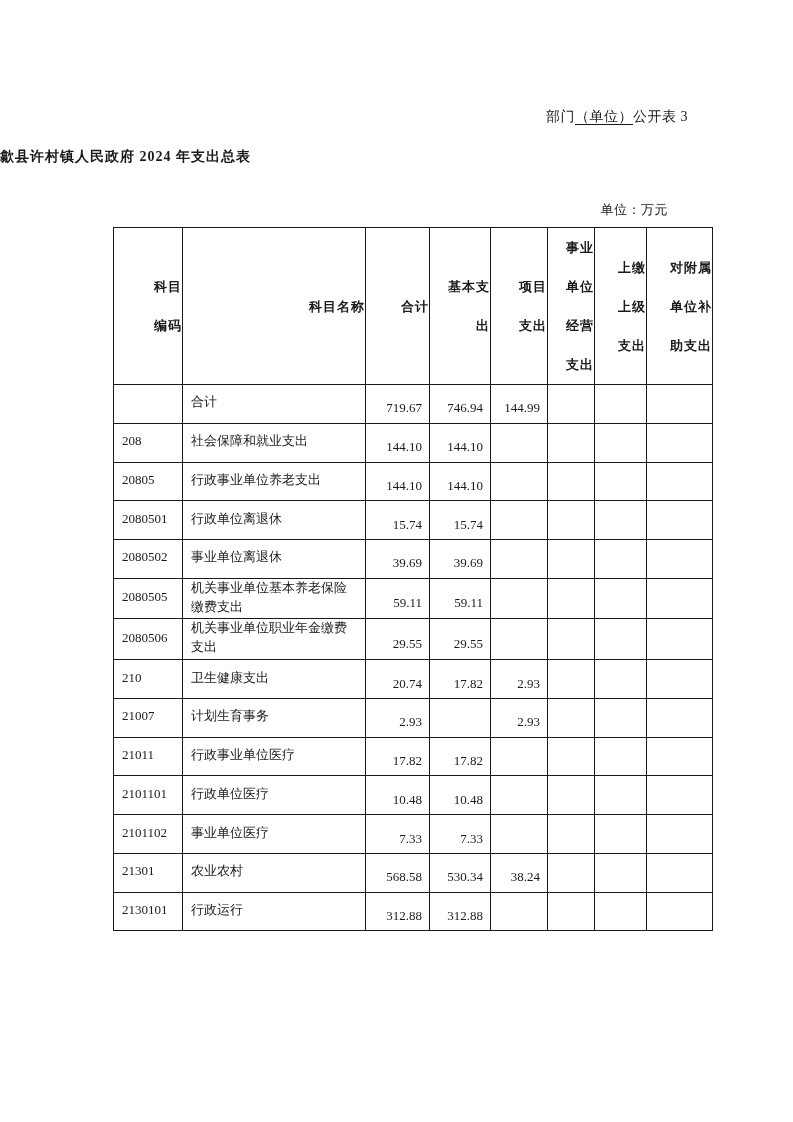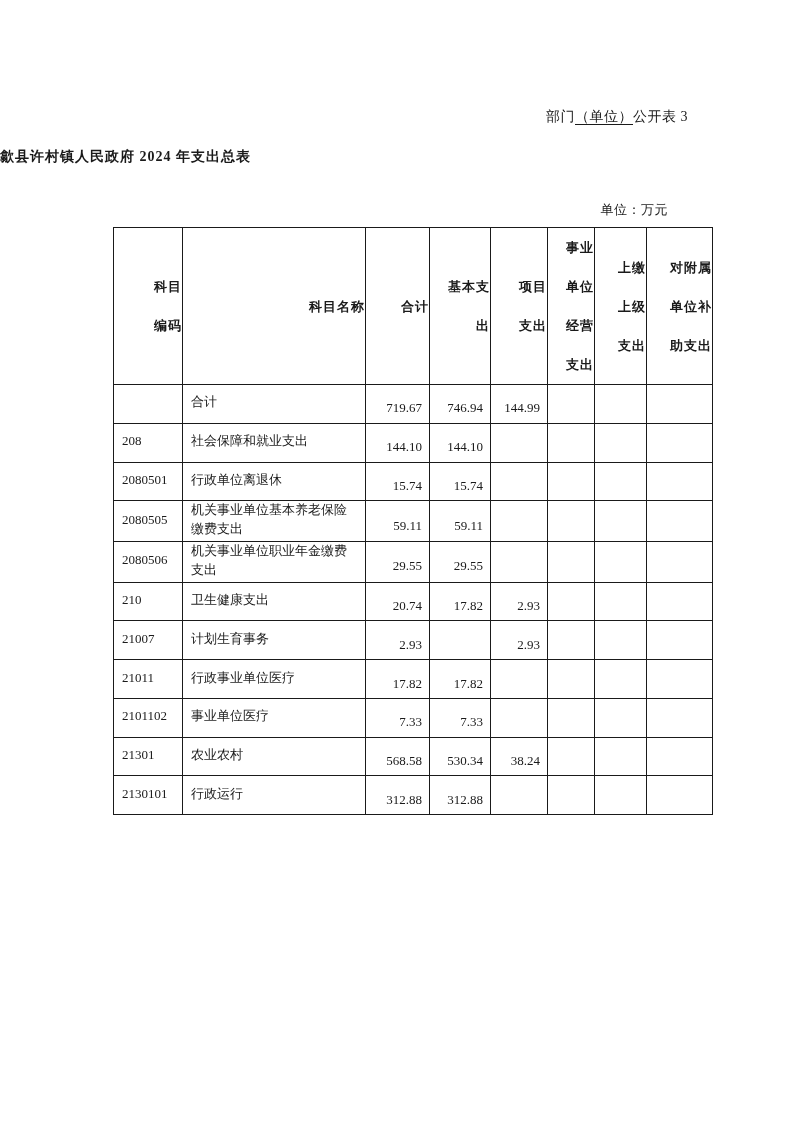--- a/index.html
+++ b/index.html
@@ -142,24 +142,44 @@
           <td class="al-left">208</td>
           <td class="al-left">社会保障和就业支出</td>
           <td class="al-right">144.10</td>
           <td class="al-right">144.10</td>
           <td class="al-right"></td>
           <td class="al-right"></td>
           <td class="al-right"></td>
           <td class="al-right"></td>
         </tr>
         <tr>
+          <td class="al-left">20805</td>
+          <td class="al-left">行政事业单位养老支出</td>
+          <td class="al-right">144.10</td>
+          <td class="al-right">144.10</td>
+          <td class="al-right"></td>
+          <td class="al-right"></td>
+          <td class="al-right"></td>
+          <td class="al-right"></td>
+        </tr>
+        <tr>
           <td class="al-left">2080501</td>
           <td class="al-left">行政单位离退休</td>
           <td class="al-right">15.74</td>
           <td class="al-right">15.74</td>
+          <td class="al-right"></td>
+          <td class="al-right"></td>
+          <td class="al-right"></td>
+          <td class="al-right"></td>
+        </tr>
+        <tr>
+          <td class="al-left">2080502</td>
+          <td class="al-left">事业单位离退休</td>
+          <td class="al-right">39.69</td>
+          <td class="al-right">39.69</td>
           <td class="al-right"></td>
           <td class="al-right"></td>
           <td class="al-right"></td>
           <td class="al-right"></td>
         </tr>
         <tr>
           <td class="al-left">2080505</td>
           <td class="al-left">机关事业单位基本养老保险缴费支出</td>
           <td class="al-right">59.11</td>
           <td class="al-right">59.11</td>
@@ -202,20 +222,30 @@
           <td class="al-left">21011</td>
           <td class="al-left">行政事业单位医疗</td>
           <td class="al-right">17.82</td>
           <td class="al-right">17.82</td>
           <td class="al-right"></td>
           <td class="al-right"></td>
           <td class="al-right"></td>
           <td class="al-right"></td>
         </tr>
         <tr>
+          <td class="al-left">2101101</td>
+          <td class="al-left">行政单位医疗</td>
+          <td class="al-right">10.48</td>
+          <td class="al-right">10.48</td>
+          <td class="al-right"></td>
+          <td class="al-right"></td>
+          <td class="al-right"></td>
+          <td class="al-right"></td>
+        </tr>
+        <tr>
           <td class="al-left">2101102</td>
           <td class="al-left">事业单位医疗</td>
           <td class="al-right">7.33</td>
           <td class="al-right">7.33</td>
           <td class="al-right"></td>
           <td class="al-right"></td>
           <td class="al-right"></td>
           <td class="al-right"></td>
         </tr>
         <tr>

